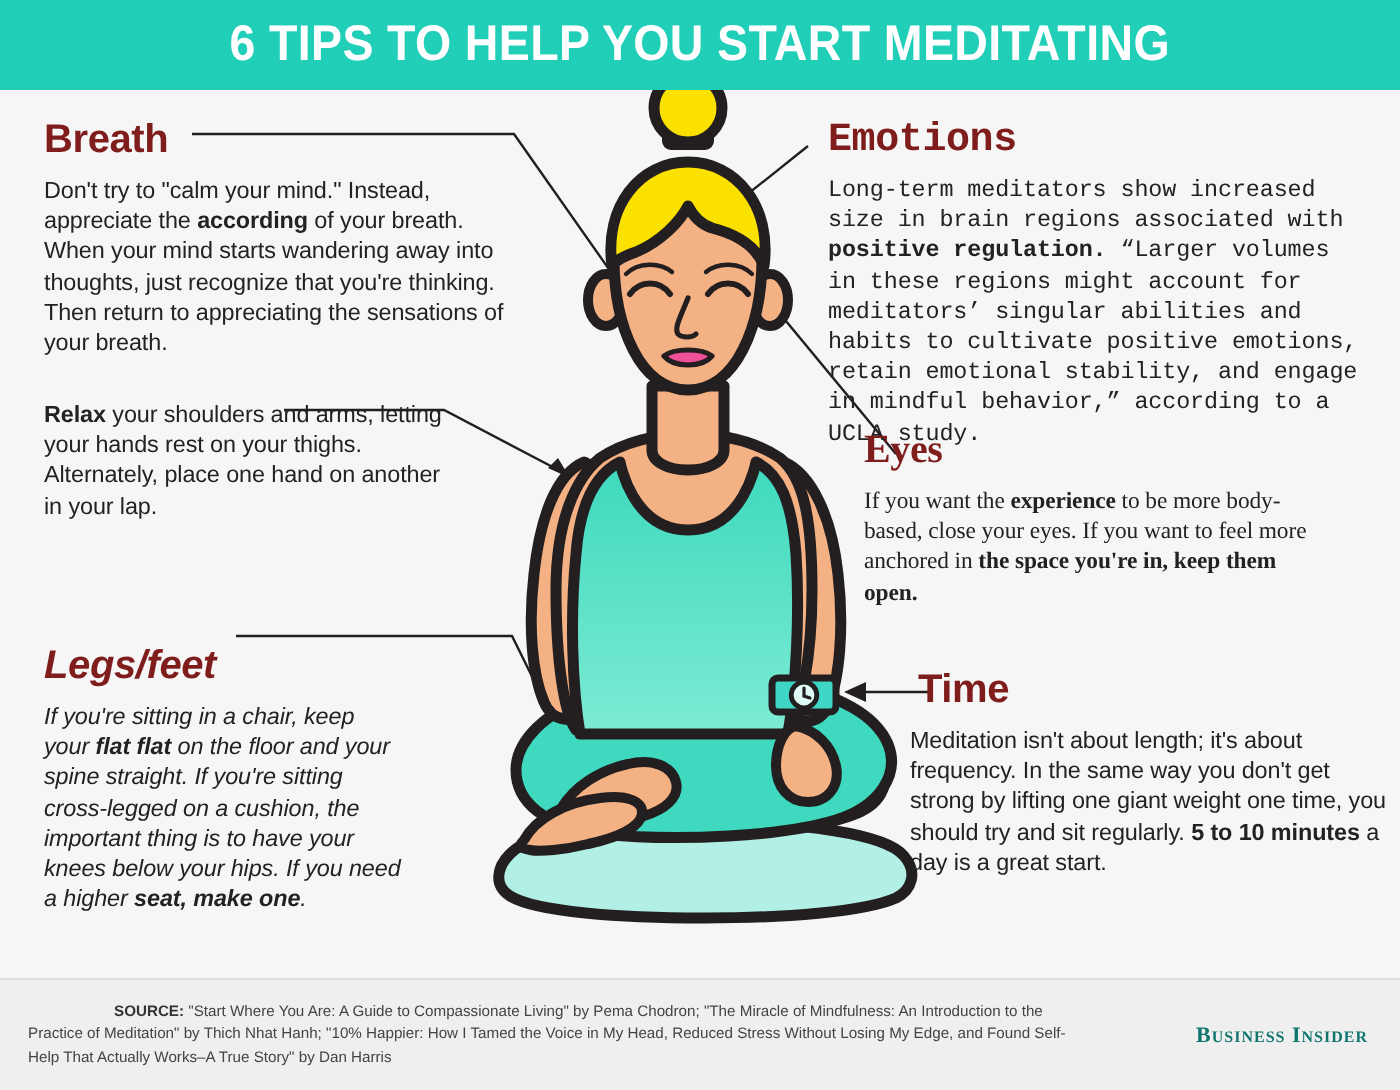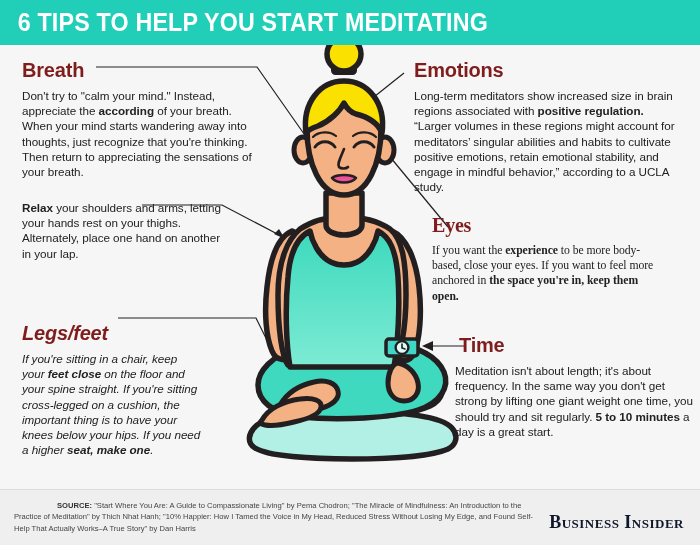--- a/index.html
+++ b/index.html
@@ -26,20 +26,21 @@
 
   
   .header {
     position: absolute;
     left: 0; top: 0;
     width: 700px;
     height: 45px;
     background: #21cfb8;
     display: flex;
     align-items: center;
+    justify-content: center;
   }
   .header-title {
     color: #ffffff;
     font-size: 25px;
     font-weight: bold;
     letter-spacing: 0.2px;
     transform: scaleX(0.93);
     white-space: nowrap;
     text-align: center;
   }
@@ -71,21 +72,21 @@
     font-size: 11.7px;
     line-height: 15.2px;
     color: #222222;
     letter-spacing: -0.05px;
   }
   .callout p b { font-weight: bold; }
 
   .c-breath     { left: 22px;  top: 60px;  width: 232px; }
   .c-arms       { left: 22px;  top: 200px; width: 200px; }
   .c-legs       { left: 22px;  top: 323px; width: 180px; font-style: italic; }
-  .c-emotions   { left: 414px; top: 60px;  width: 268px; }
+  .c-emotions   { left: 414px; top: 60px;  width: 268px; font-family: Liberation Mono, monospace; }
   .c-eyes       { left: 432px; top: 215px; width: 235px; font-family: Liberation Serif, serif; }
   .c-time       { left: 455px; top: 335px; width: 238px; }
   .c-time p     { }
   .c-time h2    { margin-left: 4px; }
 
   
   .footer {
     position: absolute;
     left: 0; top: 489px;
     width: 700px;
@@ -100,24 +101,24 @@
     font-size: 7.6px;
     line-height: 11.4px;
     color: #444444;
     font-family: "Liberation Sans", sans-serif;
   }
   .source-text b { font-weight: bold; color: #333; margin-left: 43px; }
   .bi-logo {
     position: absolute;
     right: 16px; top: 22px;
     font-family: "Liberation Serif", serif;
-    font-size: 18px;
+    font-size: 11px;
     font-variant: small-caps;
     letter-spacing: 0.5px;
-    color: #0f172a;
+    color: #0f766e;
     font-weight: bold;
   }
 </style>
 </head>
 <body>
 
 <div class="infographic">
 
   <div class="header">
     <div class="header-title">6 TIPS TO HELP YOU START MEDITATING</div>
@@ -231,21 +232,21 @@
     <h2>Breath</h2>
     <p>Don't try to "calm your mind." Instead, appreciate the <b>according</b> of your breath. When your mind starts wandering away into thoughts, just recognize that you're thinking. Then return to appreciating the sensations of your breath.</p>
   </div>
 
   <div class="callout c-arms">
     <p><b>Relax</b> your shoulders and arms, letting your hands rest on your thighs. Alternately, place one hand on another in your lap.</p>
   </div>
 
   <div class="callout c-legs">
     <h2>Legs/feet</h2>
-    <p>If you're sitting in a chair, keep your <b>feet close</b> on the floor and your spine straight. If you're sitting cross-legged on a cushion, the important thing is to have your knees below your hips. If you need a higher <b>seat, make one</b>.</p>
+    <p>If you're sitting in a chair, keep your <b>flat flat</b> on the floor and your spine straight. If you're sitting cross-legged on a cushion, the important thing is to have your knees below your hips. If you need a higher <b>seat, make one</b>.</p>
   </div>
 
   <div class="callout c-emotions">
     <h2>Emotions</h2>
     <p>Long-term meditators show increased size in brain regions associated with <b>positive regulation.</b> “Larger volumes in these regions might account for meditators’ singular abilities and habits to cultivate positive emotions, retain emotional stability, and engage in mindful behavior,” according to a UCLA study.</p>
   </div>
 
   <div class="callout c-eyes">
     <h2>Eyes</h2>
     <p>If you want the <b>experience</b> to be more body-based, close your eyes. If you want to feel more anchored in <b>the space you're in, keep them open.</b></p>

